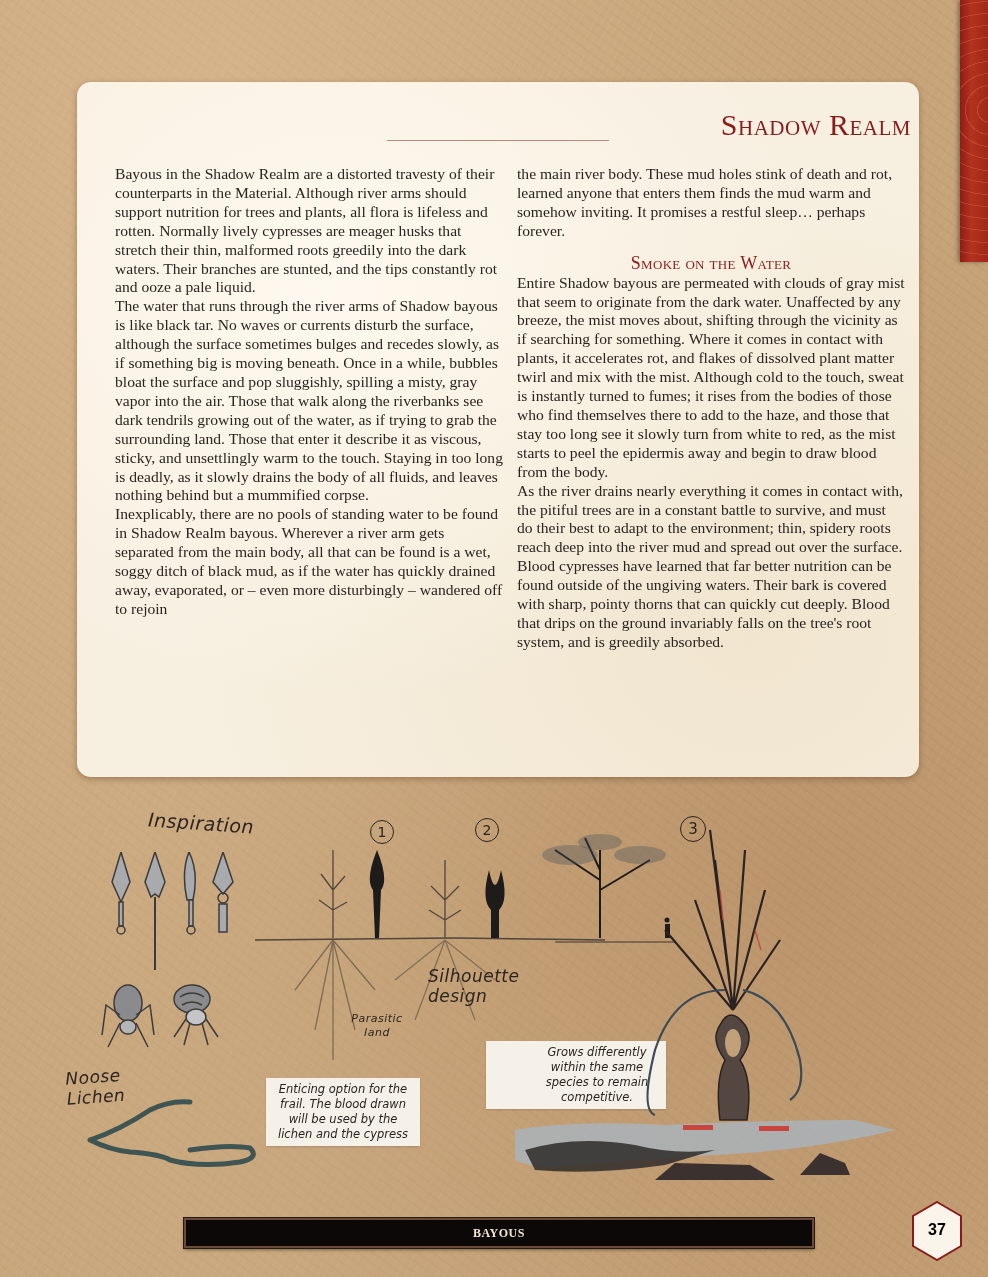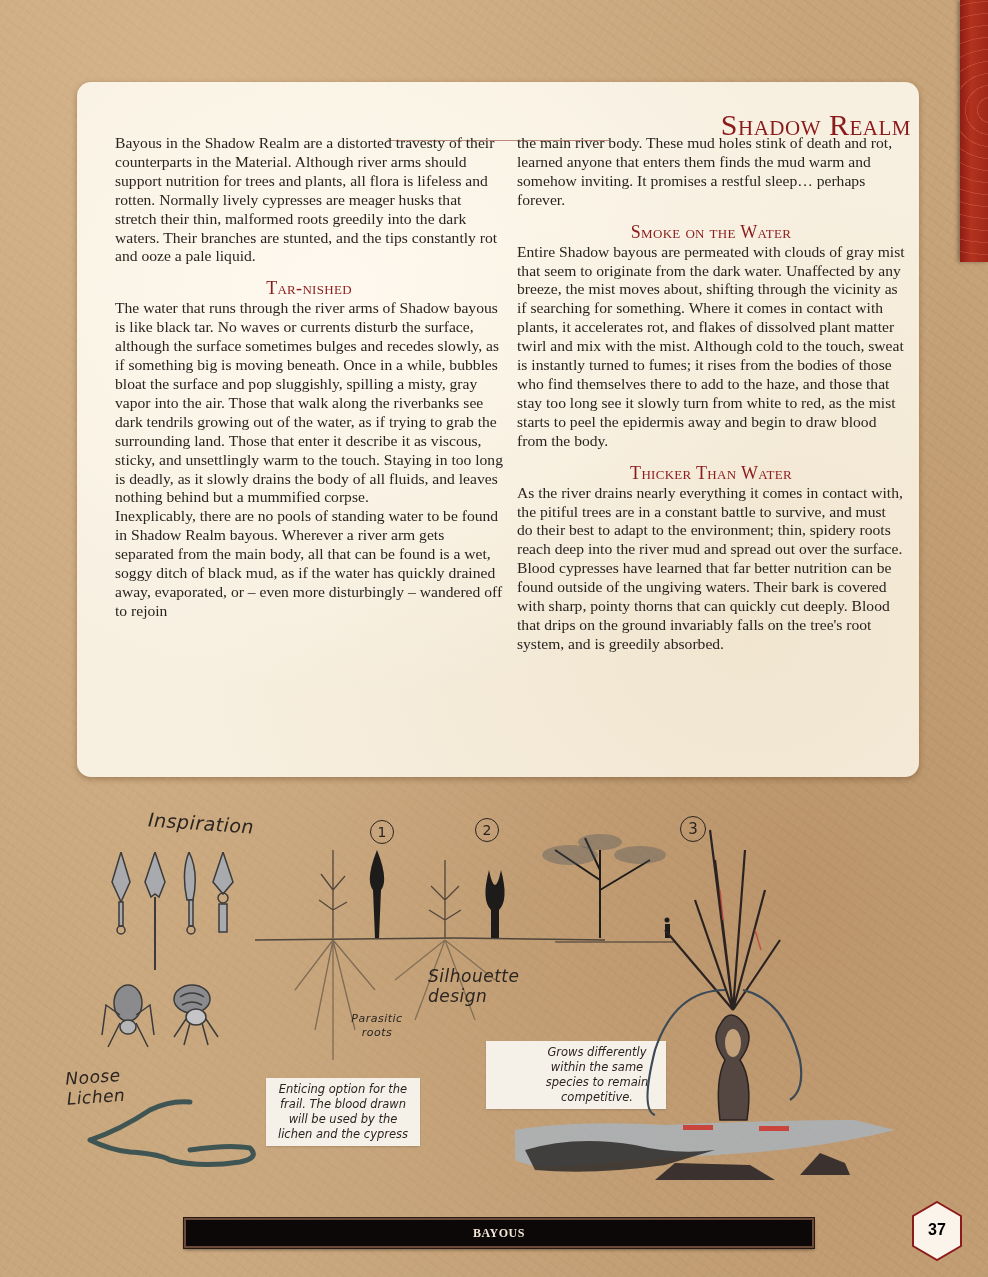--- a/index.html
+++ b/index.html
@@ -34,21 +34,21 @@
   }
   .page-title {
     position: absolute; left: 0; right: 8px; top: 26px; text-align: right;
     color: #8b1a1a; font-size: 30px; font-variant: small-caps; letter-spacing: 0.5px;
   }
   .title-rule {
     position: absolute; left: 310px; width: 222px; top: 58px; height: 1px;
     background: #b78a7a;
   }
   .column {
-    position: absolute; top: 52px; width: 388px;
+    position: absolute; top: 83px; width: 388px;
     color: #2a2420; font-size: 15.6px; line-height: 18.9px;
   }
   .col-left { left: 38px; }
   .col-right { left: 440px; }
   .column p { margin: 0; }
   .column h3 {
     margin: 12px 0 0 0; color: #8b1a1a; font-weight: normal;
     font-size: 18px; line-height: 21px; font-variant: small-caps; letter-spacing: 0.3px; text-align: center;
   }
   .art-area { position: absolute; left: 0; top: 790px; width: 988px; height: 420px; }
@@ -84,30 +84,28 @@
 <body>
 
 <div class="edge-ribbon"></div>
 
 <div class="text-panel">
   <div class="page-title">Shadow Realm</div>
   <div class="title-rule"></div>
 
   <div class="column col-left">
     <p>Bayous in the Shadow Realm are a distorted travesty of their counterparts in the Material. Although river arms should support nutrition for trees and plants, all flora is lifeless and rotten. Normally lively cypresses are meager husks that stretch their thin, malformed roots greedily into the dark waters. Their branches are stunted, and the tips constantly rot and ooze a pale liquid.</p>
-    <h3>Tar-nished</h3>
     <p>The water that runs through the river arms of Shadow bayous is like black tar. No waves or currents disturb the surface, although the sur­face sometimes bulges and recedes slowly, as if something big is moving beneath. Once in a while, bubbles bloat the surface and pop sluggishly, spilling a misty, gray vapor into the air. Those that walk along the riverbanks see dark tendrils growing out of the water, as if trying to grab the surrounding land. Those that enter it describe it as viscous, sticky, and unsettlingly warm to the touch. Staying in too long is deadly, as it slowly drains the body of all fluids, and leaves nothing behind but a mummified corpse.</p>
     <p>Inexplicably, there are no pools of standing water to be found in Shadow Realm bayous. Wherever a river arm gets separated from the main body, all that can be found is a wet, soggy ditch of black mud, as if the water has quickly drained away, evaporated, or – even more disturbingly – wandered off to rejoin</p>
   </div>
 
   <div class="column col-right">
     <p>the main river body. These mud holes stink of death and rot, learned anyone that enters them finds the mud warm and somehow inviting. It promises a restful sleep… perhaps forever.</p>
     <h3>Smoke on the Water</h3>
     <p>Entire Shadow bayous are permeated with clouds of gray mist that seem to originate from the dark water. Unaffected by any breeze, the mist moves about, shifting through the vicinity as if search­ing for something. Where it comes in contact with plants, it accelerates rot, and flakes of dis­solved plant matter twirl and mix with the mist. Although cold to the touch, sweat is instantly turned to fumes; it rises from the bodies of those who find themselves there to add to the haze, and those that stay too long see it slowly turn from white to red, as the mist starts to peel the epider­mis away and begin to draw blood from the body.</p>
-    <h3>Thicker Than Water</h3>
     <p>As the river drains nearly everything it comes in contact with, the pitiful trees are in a constant battle to survive, and must do their best to adapt to the environment; thin, spidery roots reach deep into the river mud and spread out over the sur­face. Blood cypresses have learned that far better nutrition can be found outside of the ungiving waters. Their bark is covered with sharp, pointy thorns that can quickly cut deeply. Blood that drips on the ground invariably falls on the tree's root system, and is greedily absorbed.</p>
   </div>
 </div>
 
 <div class="art-area">
 
   <div class="hand" style="left:148px; top:22px; font-size:19px; transform:rotate(4deg);">Inspiration</div>
 
   <svg style="position:absolute; left:105px; top:62px;" width="140" height="120" viewBox="0 0 140 120">
     <g fill="#a9aaae" stroke="#3b3b3b" stroke-width="1.5">
@@ -162,21 +160,21 @@
       <ellipse cx="315" cy="25" rx="28" ry="10"></ellipse>
         <ellipse cx="385" cy="25" rx="26" ry="9"></ellipse>
         <ellipse cx="345" cy="12" rx="22" ry="8"></ellipse>
     </g>
     <rect x="410" y="94" width="5" height="14" fill="#1e1c1a"></rect>
       <circle cx="412" cy="90" r="2.5" fill="#1e1c1a"></circle>
     <line x1="300" y1="112" x2="420" y2="112" stroke="#3a3630" stroke-width="1.2"></line>
   </svg>
 
   <div class="hand" style="left:428px; top:176px; width:120px; font-size:17px; line-height:20px;">Silhouette design</div>
-  <div class="hand" style="left:342px; top:222px; width:70px; font-size:11px; line-height:14px; text-align:center;">Parasitic roots</div>
+  <div class="hand" style="left:342px; top:222px; width:70px; font-size:11px; line-height:14px; text-align:center;">Parasitic land</div>
 
   <div class="hand" style="left:66px; top:276px; width:80px; font-size:17px; line-height:20px; transform:rotate(-4deg);">Noose Lichen</div>
 
   <svg style="position:absolute; left:80px; top:300px;" width="190" height="85" viewBox="0 0 190 85">
     <path d="M10 50 Q40 40 70 20 Q90 10 110 12 M10 50 Q30 60 50 62 Q80 64 90 70 Q120 78 160 72 Q180 68 170 58 Q150 54 110 60" stroke="#3f5553" stroke-width="5" fill="none" stroke-linecap="round"></path>
   </svg>
 
   <div class="note" style="left:266px; top:288px; width:142px;">Enticing option for the frail. The blood drawn will be used by the lichen and the cypress</div>
   <div class="note" style="left:486px; top:251px; width:126px;padding-left:48px;">Grows differently within the same species to remain competitive.</div>
 

